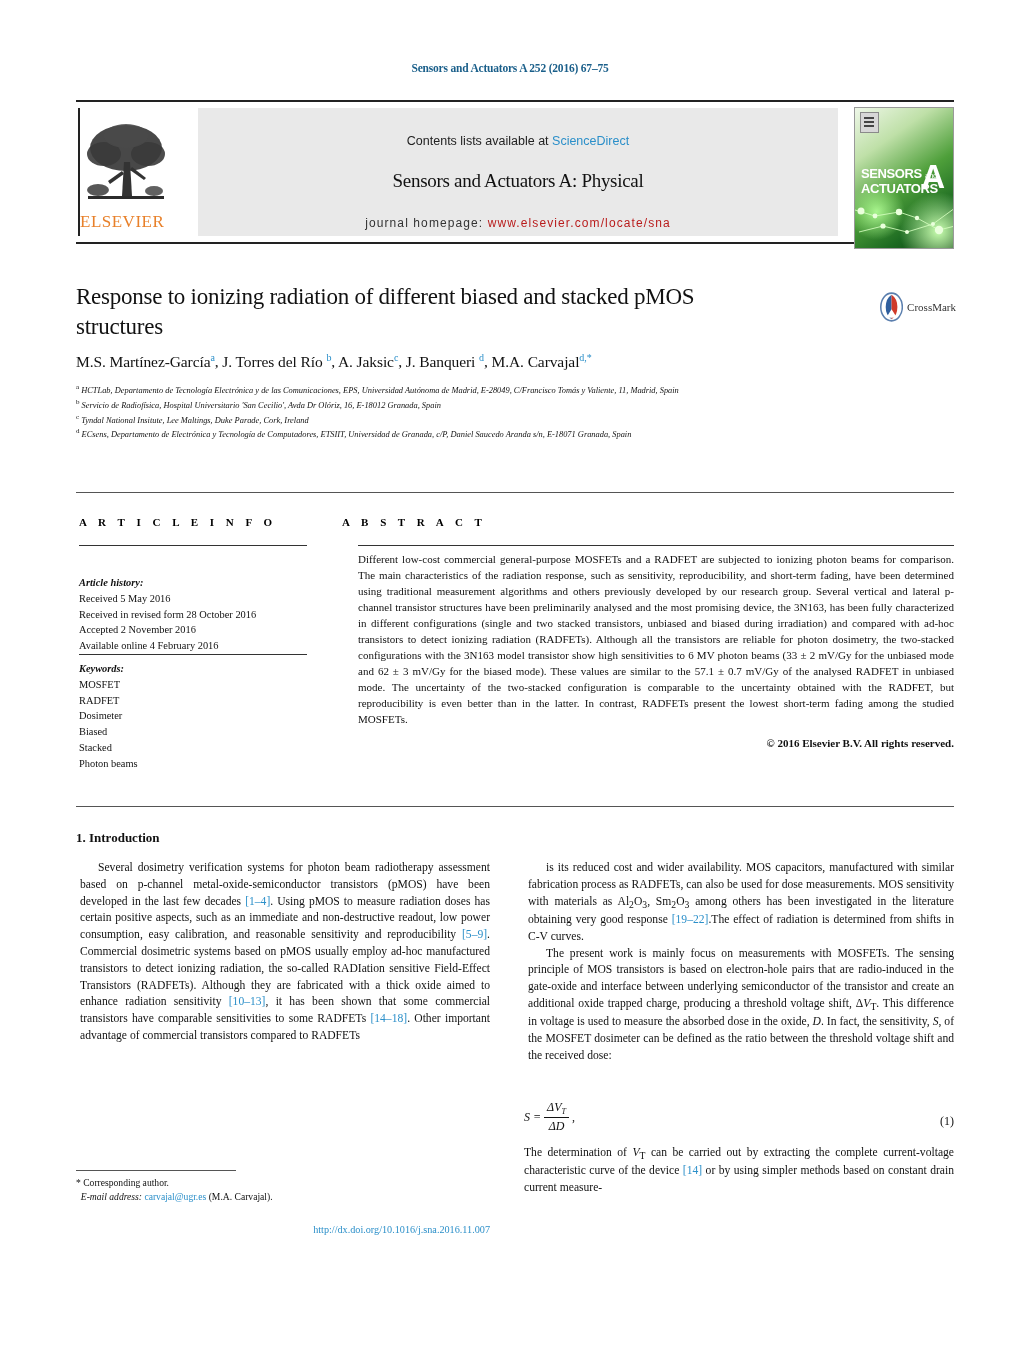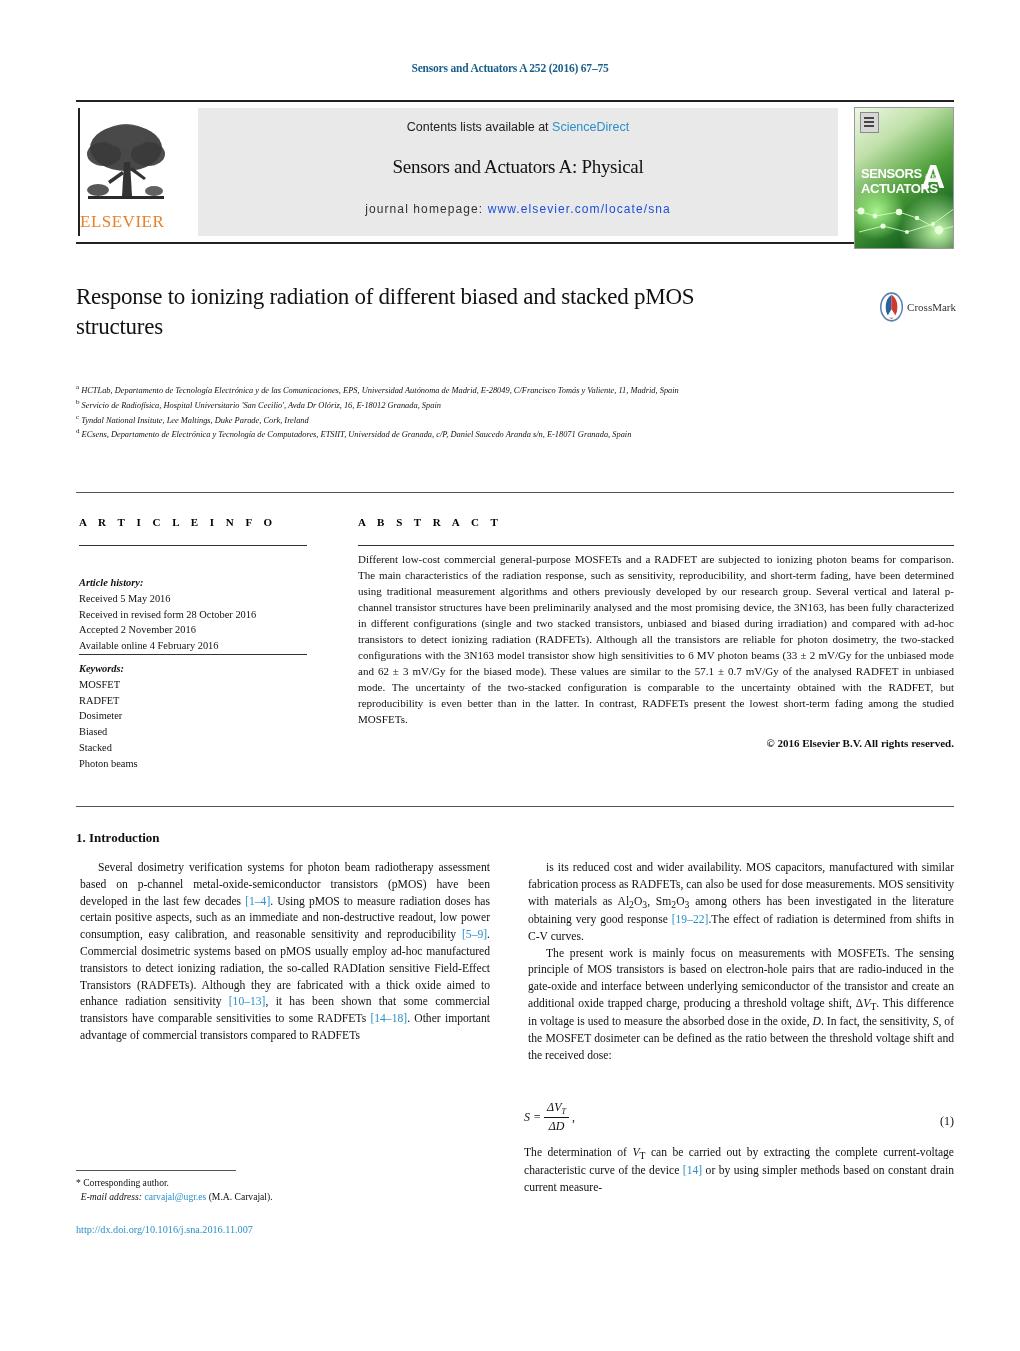--- a/index.html
+++ b/index.html
@@ -68,41 +68,41 @@
     font-weight: normal;
   }
   .journal-band {
     position: absolute;
     left: 122px; top: 6px;
     width: 640px; height: 128px;
     background: #e9e9e9;
     text-align: center;
   }
   .contents-line {
-    margin-top: 12px;
+    margin-top: 26px;
     font-family: "Liberation Sans", sans-serif;
     font-size: 12.5px;
     color: #222;
   }
   .contents-line a { color: #2b8fc9; text-decoration: none; }
   .journal-title {
     margin-top: 22px;
     font-family: "Liberation Serif", serif;
     font-size: 19px;
     color: #111;
     letter-spacing: -0.3px;
   }
   .homepage-line {
     margin-top: 24px;
     font-family: "Liberation Sans", sans-serif;
     font-size: 12px;
     letter-spacing: 1.1px;
     color: #333;
   }
-  .homepage-line .url { color: #1d4ed8; }
+  .homepage-line .url { color: #b91c1c; }
   .cover-thumb {
     position: absolute;
     left: 778px; top: 5px;
     width: 100px; height: 142px;
     border: 1px solid #999;
     box-sizing: border-box;
     background:
        radial-gradient(circle at 85% 88%, #c9ffb0 0%, rgba(201,255,176,0) 26%),
        radial-gradient(circle at 22% 74%, #a9f58e 0%, rgba(169,245,142,0) 22%),
        linear-gradient(145deg, #eef7e8 0%, #bfe0a8 26%, #4e9f3a 54%, #1d6b22 78%, #0c3d12 100%);
@@ -194,21 +194,21 @@
     width: 878px; border-top: 1.4px solid #555;
   }
   .info-head, .abs-head {
     position: absolute;
     font-family: "Liberation Serif", serif;
     font-size: 11px;
     font-weight: bold;
     letter-spacing: 4.5px;
   }
   .info-head { left: 79px; top: 516px; }
-  .abs-head  { left: 358px; top: 516px; }
+  .abs-head  { left: 342px; top: 516px; }
 
   .info-rule1 { position:absolute; left:79px; top:545px; width:228px; border-top:1.1px solid #333;}
   .info-rule2 { position:absolute; left:79px; top:654px; width:228px; border-top:1.1px solid #333;}
   .abs-rule   { position:absolute; left:358px; top:545px; width:596px; border-top:1.1px solid #333;}
 
   .history {
     position: absolute; left: 79px; top: 551px; width: 240px;
     font-size: 10.4px; line-height: 1.52; color: #111; margin-top: 24px;
   }
   .history .lbl { font-style: italic; font-weight: bold; }
@@ -268,21 +268,21 @@
     border-top: 1px solid #555;
   }
   .footnote {
     position: absolute; left: 76px; top: 1176px; width: 414px;
     font-size: 9.6px; line-height: 1.5; color: #111;
   }
   .footnote .email-lbl { font-style: italic; }
   .footnote a { color: #2b8fc9; text-decoration: none; }
   .doi-block {
     position: absolute; left: 76px; top: 1222px; width: 414px;
-    font-size: 10.2px; line-height: 1.5; color: #111;
+    font-size: 10.2px; line-height: 1.5; color: #111; text-align: right;
   }
   .doi-block .doi { color: #2b8fc9; }
   sub.vt { font-size: 8px; }
 </style>
 </head>
 <body>
 
 <div class="page">
 
   <div class="runhead">Sensors and Actuators A 252 (2016) 67–75</div>
@@ -351,20 +351,21 @@
   <div class="crossmark">
     <svg class="cm-badge" viewBox="0 0 30 38">
       <ellipse cx="15" cy="19" rx="14" ry="18" fill="#ffffff" stroke="#5b7fae" stroke-width="2"></ellipse>
       <path d="M15 3 a14 18 0 0 0 0 32 Z" fill="#2f5f9e"></path>
       <path d="M15 3 a14 18 0 0 1 0 32 Z" fill="#d03a2a"></path>
       <path d="M15 22 l7 11 h-14 Z" fill="#ffffff"></path>
     </svg>
     <span class="cm-text">CrossMark</span>
   </div>
 
+  <div class="authors">M.S. Martínez-García<sup>a</sup>, J. Torres del Río <sup>b</sup>, A. Jaksic<sup>c</sup>, J. Banqueri <sup>d</sup>, M.A. Carvajal<sup>d,*</sup></div>
 
   <div class="affil">
     <div><sup>a</sup> <span>HCTLab, Departamento de Tecnología Electrónica y de las Comunicaciones, EPS, Universidad Autónoma de Madrid, E-28049, C/Francisco Tomás y Valiente, 11, Madrid, Spain</span></div>
     <div><sup>b</sup> <span>Servicio de Radiofísica, Hospital Universitario 'San Cecilio', Avda Dr Olóriz, 16, E-18012 Granada, Spain</span></div>
     <div><sup>c</sup> <span>Tyndal National Insitute, Lee Maltings, Duke Parade, Cork, Ireland</span></div>
     <div><sup>d</sup> <span>ECsens, Departamento de Electrónica y Tecnología de Computadores, ETSIIT, Universidad de Granada, c/P, Daniel Saucedo Aranda s/n, E-18071 Granada, Spain</span></div>
   </div>
 
   <div class="band-top"></div>
   <div class="band-bottom"></div>

